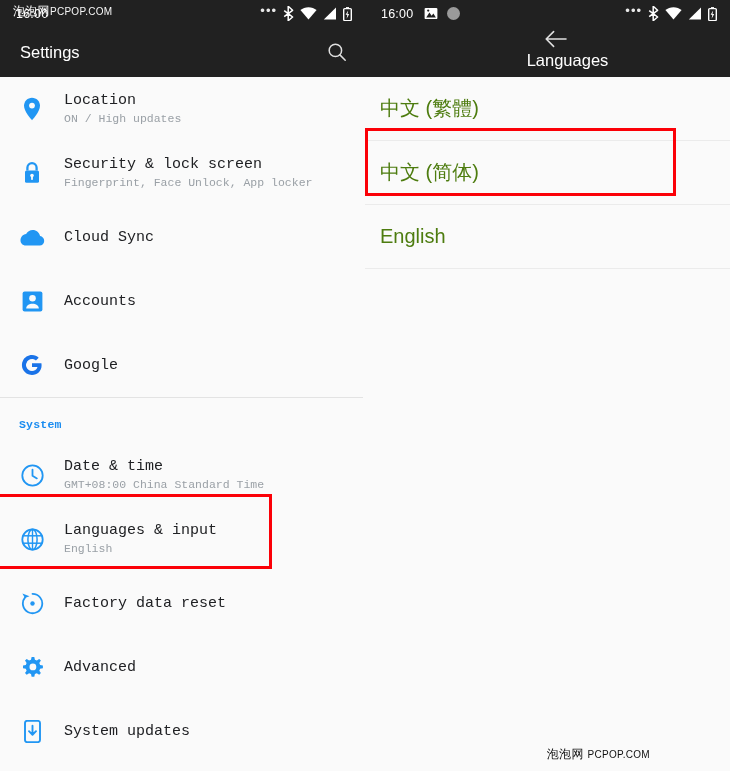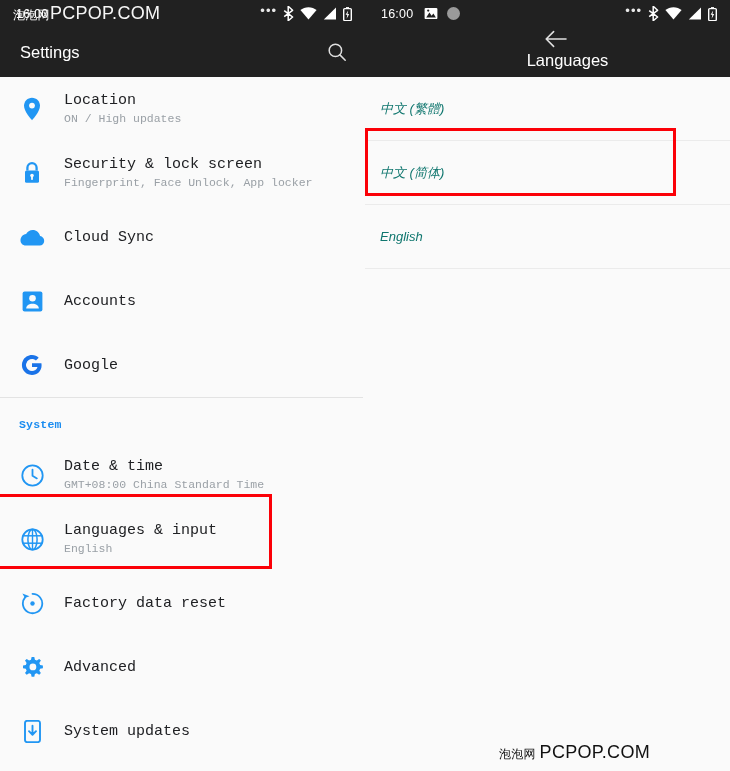--- a/index.html
+++ b/index.html
@@ -171,23 +171,22 @@
   
   .lang-row {
     position: relative;
     display: flex;
     align-items: center;
     height: 63px;
     padding-left: 15px;
     cursor: pointer;
   }
   .lang-label {
-    font-size: 13px;
-    color: #0f766e;
-    font-style: italic;
+    font-size: 20px;
+    color: #4d7c0f;
   }
   .lang-divider {
     height: 1px;
     background: #ebebeb;
     width: 365px;
   }
 
   
   .redbox {
     position: absolute;
@@ -221,21 +220,21 @@
     top: 3px;
     color: #ffffff;
     opacity: .96;
   }
   #watermark-bottom {
     right: 14px;
     bottom: 8px;
     color: #111111;
   }
   .wm-cn { font-family: "DejaVu Sans", sans-serif; font-size: 12px; }
-  .wm-en { font-size: 18px; }
+  .wm-en { font-size: 10px; }
 </style>
 </head>
 <body>
 
 <div class="screen">
 
   <div class="statusbar left">
     <span class="sb-clock">16:00</span>
     <span class="sb-spacer"></span>
     <span class="sb-right-icons">

